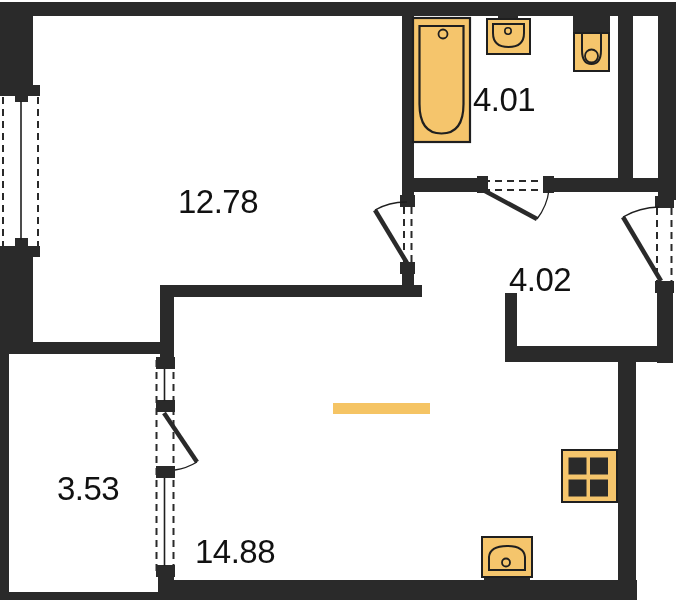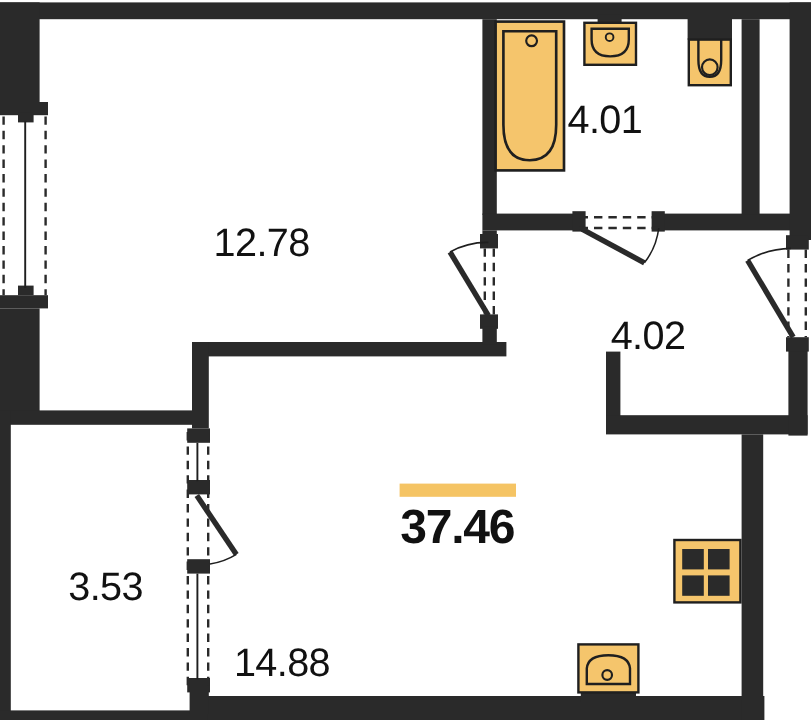--- a/index.html
+++ b/index.html
@@ -134,15 +134,14 @@
     </g>
   </svg>
 
   <div class="room-label" style="left:218px;top:154px;margin-top:48px;">12.78</div>
   <div class="room-label" style="left:504px;top:100px;">4.01</div>
   <div class="room-label" style="left:540px;top:252px;margin-top:28px;">4.02</div>
   <div class="room-label" style="left:88px;top:472px;margin-top:17px;">3.53</div>
   <div class="room-label" style="left:235px;top:552px;">14.88</div>
 
   <div class="accent-bar" style="left:333px;top:403px;width:97px;height:11px;"></div>
-  <div class="total-label" style="left:381px;top:440px;">37.46</div>
 
 </div>
 
 </body></html>

